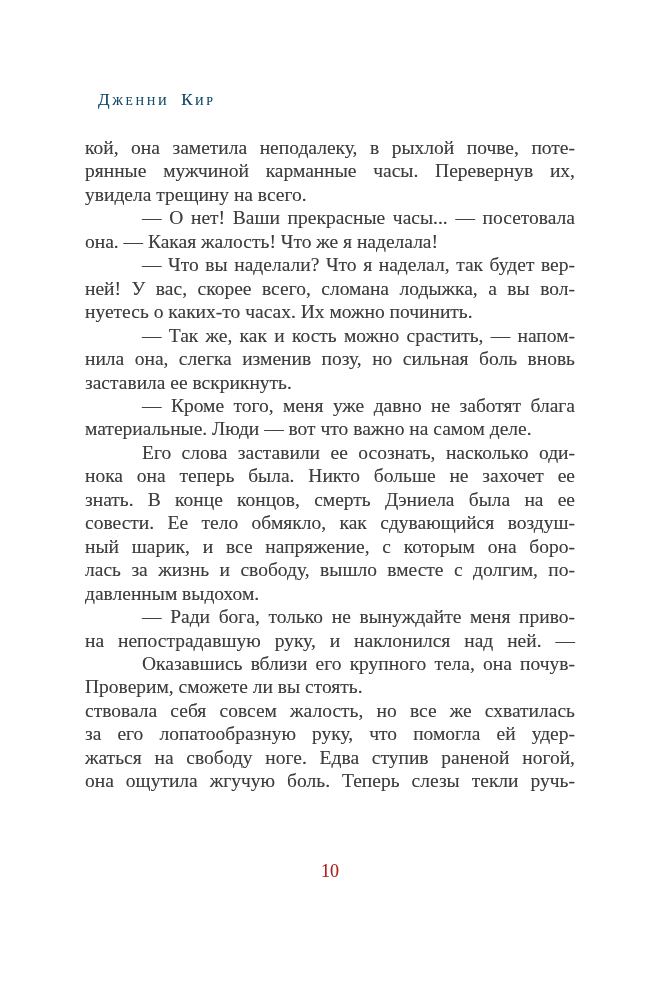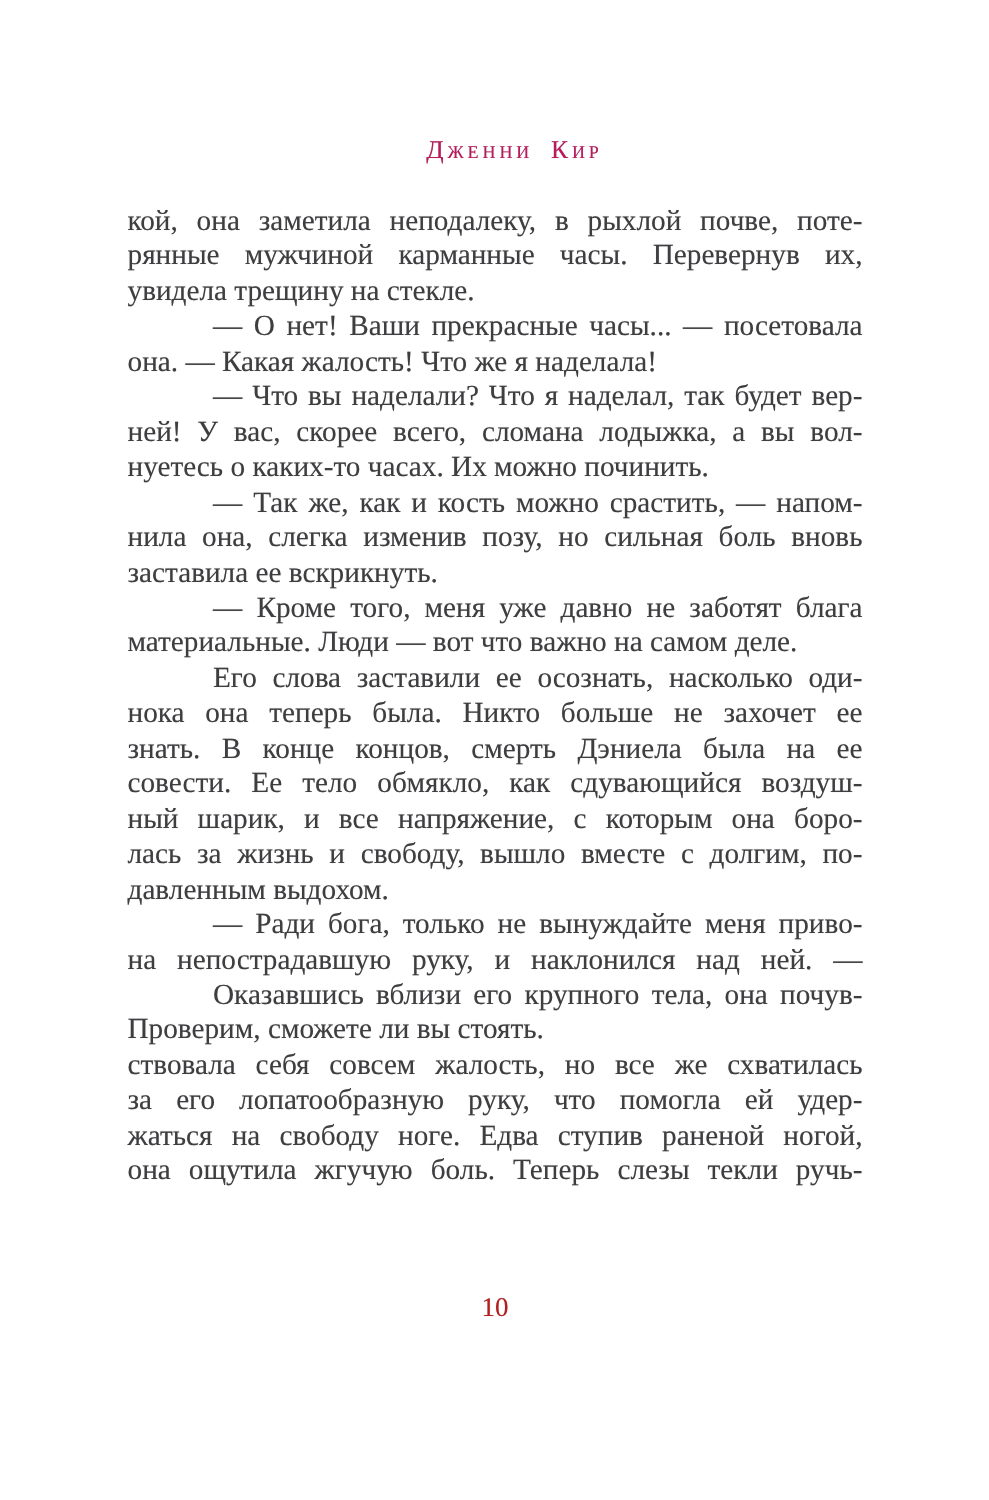--- a/index.html
+++ b/index.html
@@ -15,27 +15,27 @@
     overflow: hidden;
     font-family: "Liberation Serif", "DejaVu Serif", serif;
     color: #3e3e40;
     text-shadow: 0 0 0.5px rgba(62, 62, 64, 0.45);
   }
   .running-header {
     position: absolute;
     top: 90px;
     left: 85px;
     width: 490px;
-    text-align: center;
+    text-align: left;
     transform: translateX(13px);
     font-variant: small-caps;
     font-size: 17px;
     letter-spacing: 2.6px;
     word-spacing: 5px;
-    color: #be185d;
+    color: #0c4a6e;
   }
   .text-block {
     position: absolute;
     top: 136px;
     left: 85px;
     width: 490px;
     font-size: 19.5px;
     line-height: 23.45px;
   }
   .line {
@@ -60,21 +60,21 @@
 </style>
 </head>
 <body>
 
 <div class="page">
   <div class="running-header">Дженни Кир</div>
 
   <div class="text-block">
       <div class="line fill">кой, она заметила неподалеку, в рыхлой почве, поте-</div>
       <div class="line fill">рянные мужчиной карманные часы. Перевернув их,</div>
-      <div class="line">увидела трещину на стекле.</div>
+      <div class="line">увидела трещину на всего.</div>
       <div class="line fill indent">— О нет! Ваши прекрасные часы... — посетовала</div>
       <div class="line">она. — Какая жалость! Что же я наделала!</div>
       <div class="line fill indent">— Что вы наделали? Что я наделал, так будет вер-</div>
       <div class="line fill">ней! У вас, скорее всего, сломана лодыжка, а вы вол-</div>
       <div class="line">нуетесь о каких-то часах. Их можно починить.</div>
       <div class="line fill indent">— Так же, как и кость можно срастить, — напом-</div>
       <div class="line fill">нила она, слегка изменив позу, но сильная боль вновь</div>
       <div class="line">заставила ее вскрикнуть.</div>
       <div class="line fill indent">— Кроме того, меня уже давно не заботят блага</div>
       <div class="line">материальные. Люди — вот что важно на самом деле.</div>

